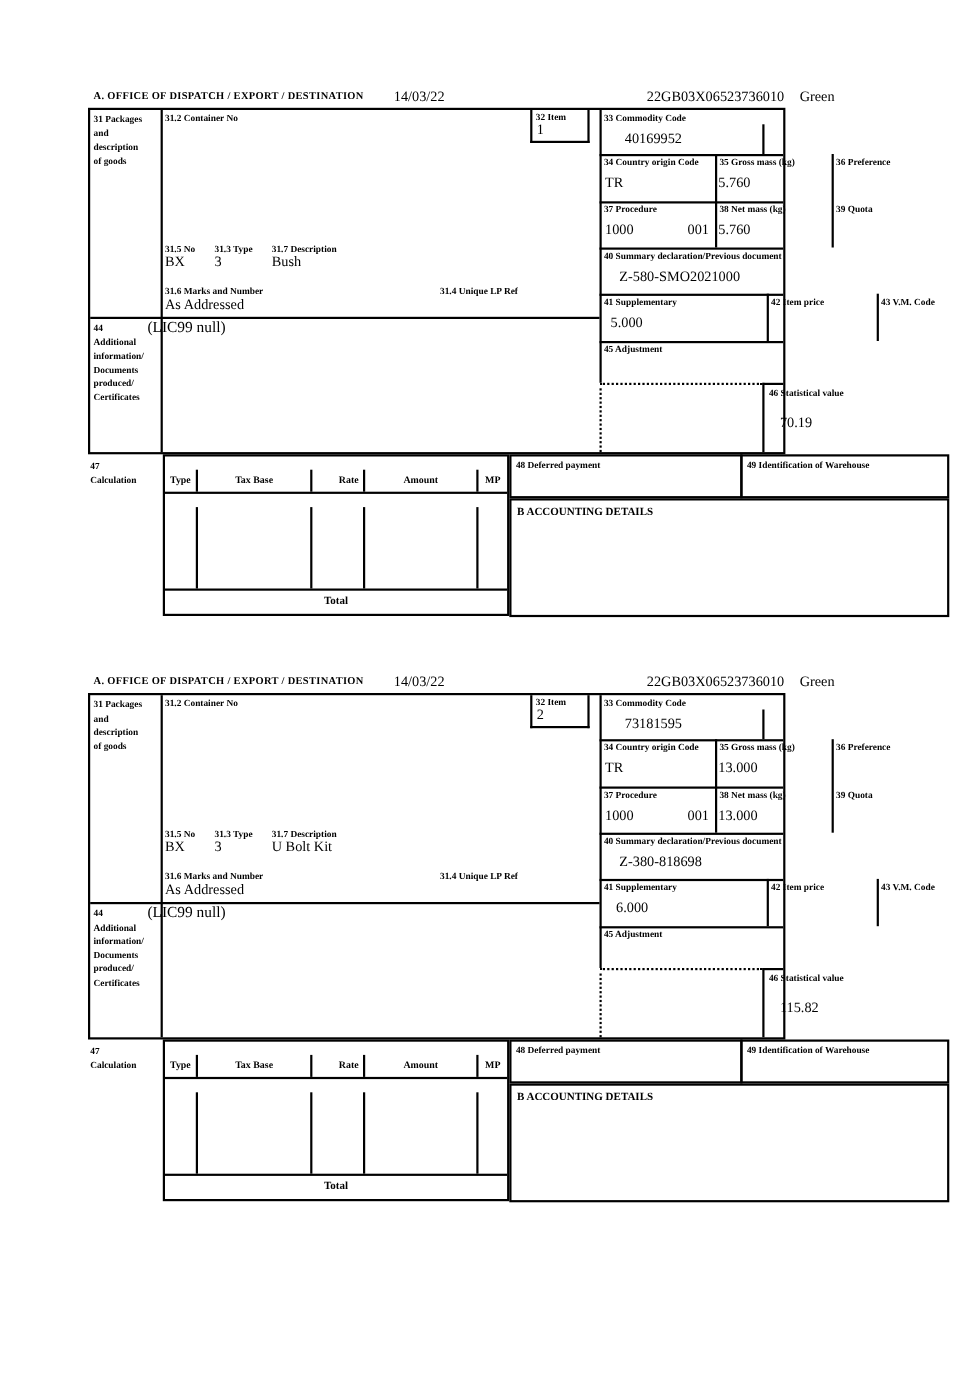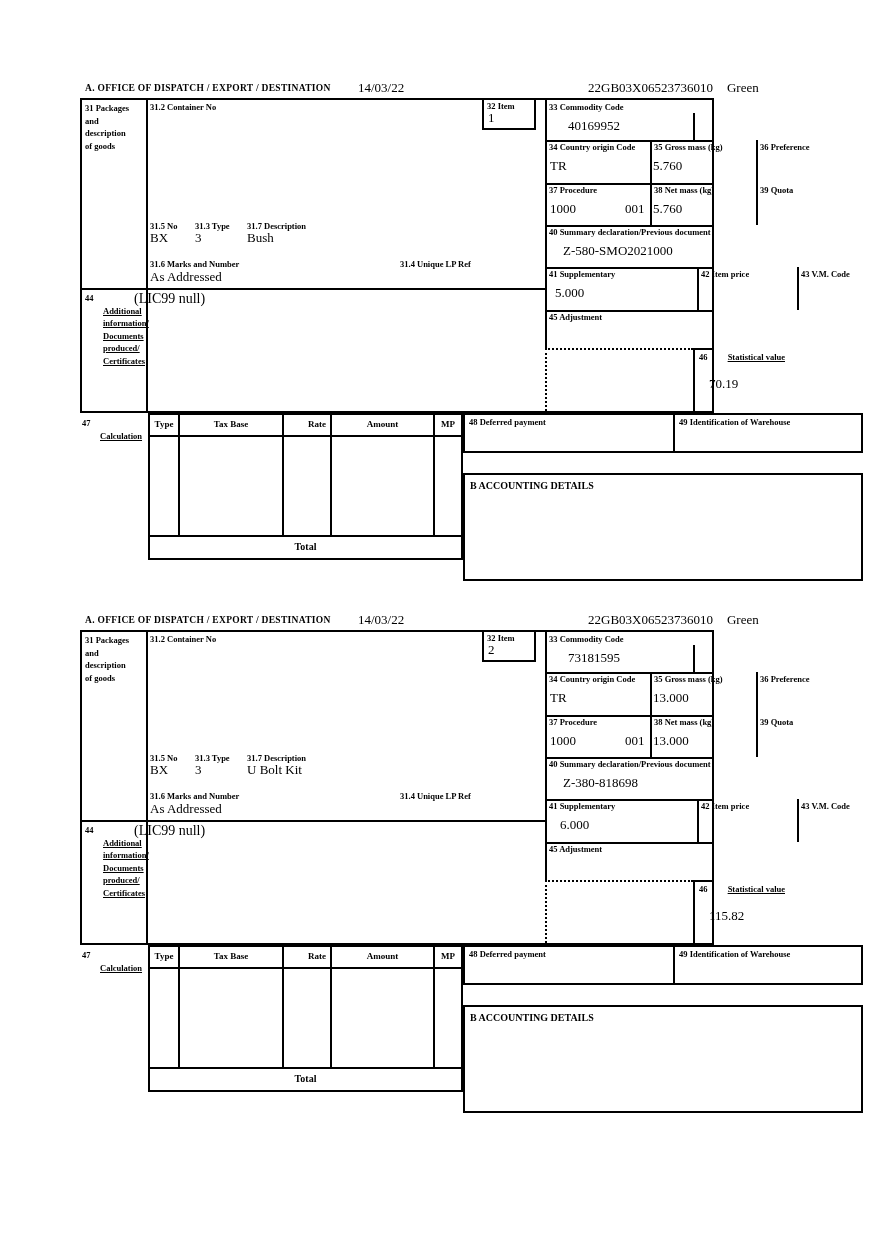--- a/index.html
+++ b/index.html
@@ -35,42 +35,42 @@
   .v-b      { left:674px; top:40px;  height:85px; width:0; border-left:2px solid #000; }
   .v-c      { left:615px; top:167px; height:43px; width:0; border-left:2px solid #000; }
   .v-d      { left:715px; top:167px; height:43px; width:0; border-left:2px solid #000; }
   .box32 { position:absolute; left:400px; top:0; width:54px; height:30px;
            border-left:2px solid #000; border-right:2px solid #000; border-bottom:2px solid #000; box-sizing:border-box; }
   .box46 { position:absolute; left:611px; top:248px; right:0; bottom:0;
            border-left:2px solid #000; border-top:2px solid #000; box-sizing:border-box; }
 
   .lb  { position:absolute; font-size:8.5px; font-weight:bold; white-space:nowrap; }
   .val { position:absolute; font-size:13px; white-space:nowrap; }
-  .u   { text-decoration:underline; text-underline-offset:1px;margin-left:18px; }
+  .u   { text-underline-offset:1px; }
 
   .lb-31 { left:3px; top:2px; line-height:12.5px; }
   .lb-312 { left:68px; top:2px; }
   .lb-33v { left:486px; top:18px; }
   .lb-44blk { left:3px; top:192px; line-height:12.5px; }
   .val-44 { left:52px; top:191px; font-size:14px; }
 
   
   .lb-47 { left:2px; top:337px; line-height:13px; }
   .calc-table { position:absolute; left:68px; top:333px; width:315px; height:147px; border:2px solid #000; box-sizing:border-box; display:flex; flex-direction:column; }
-  .calc-head, .calc-body { display:flex; }
+  .calc-head, .calc-body { display:flex;margin-top:12px; }
   .calc-head { height:22px; border-bottom:2px solid #000; box-sizing:border-box; }
   .calc-body { flex:1; }
   .cc { box-sizing:border-box; border-right:2px solid #000; font-size:9px; font-weight:bold; padding-top:4px; text-align:center; }
   .cc:last-child { border-right:none; }
   .c1{width:30px;} .c2{width:104px;} .c3{width:48px; text-align:right; padding-right:4px;} .c4{width:103px;} .c5{flex:1;text-align:center;}
   .calc-body .cc { padding:0; }
   .calc-total { height:23px; border-top:2px solid #000; box-sizing:border-box; text-align:center; font-size:10px; font-weight:bold; padding-top:4px; }
   .box48 { position:absolute; left:383px; top:333px; width:212px; height:40px; border:2px solid #000; box-sizing:border-box; }
   .box49 { position:absolute; left:593px; top:333px; width:190px; height:40px; border:2px solid #000; box-sizing:border-box; }
-  .boxB  { position:absolute; left:383px; top:373px; width:400px; height:108px; border:2px solid #000; box-sizing:border-box;margin-top:20px; }
+  .boxB  { position:absolute; left:383px; top:373px; width:400px; height:108px; border:2px solid #000; box-sizing:border-box; }
   .inlb  { position:absolute; left:4px; top:2px; font-size:8.5px; font-weight:bold; white-space:nowrap; }
   .inlbB { position:absolute; left:5px; top:5px; font-size:10px; font-weight:bold; white-space:nowrap; }
 </style>
 </head>
 <body>
 
 <div class="page">
 
   <div class="form" style="top:80px">
     <div class="f-office">A.  OFFICE OF DISPATCH / EXPORT / DESTINATION</div>

